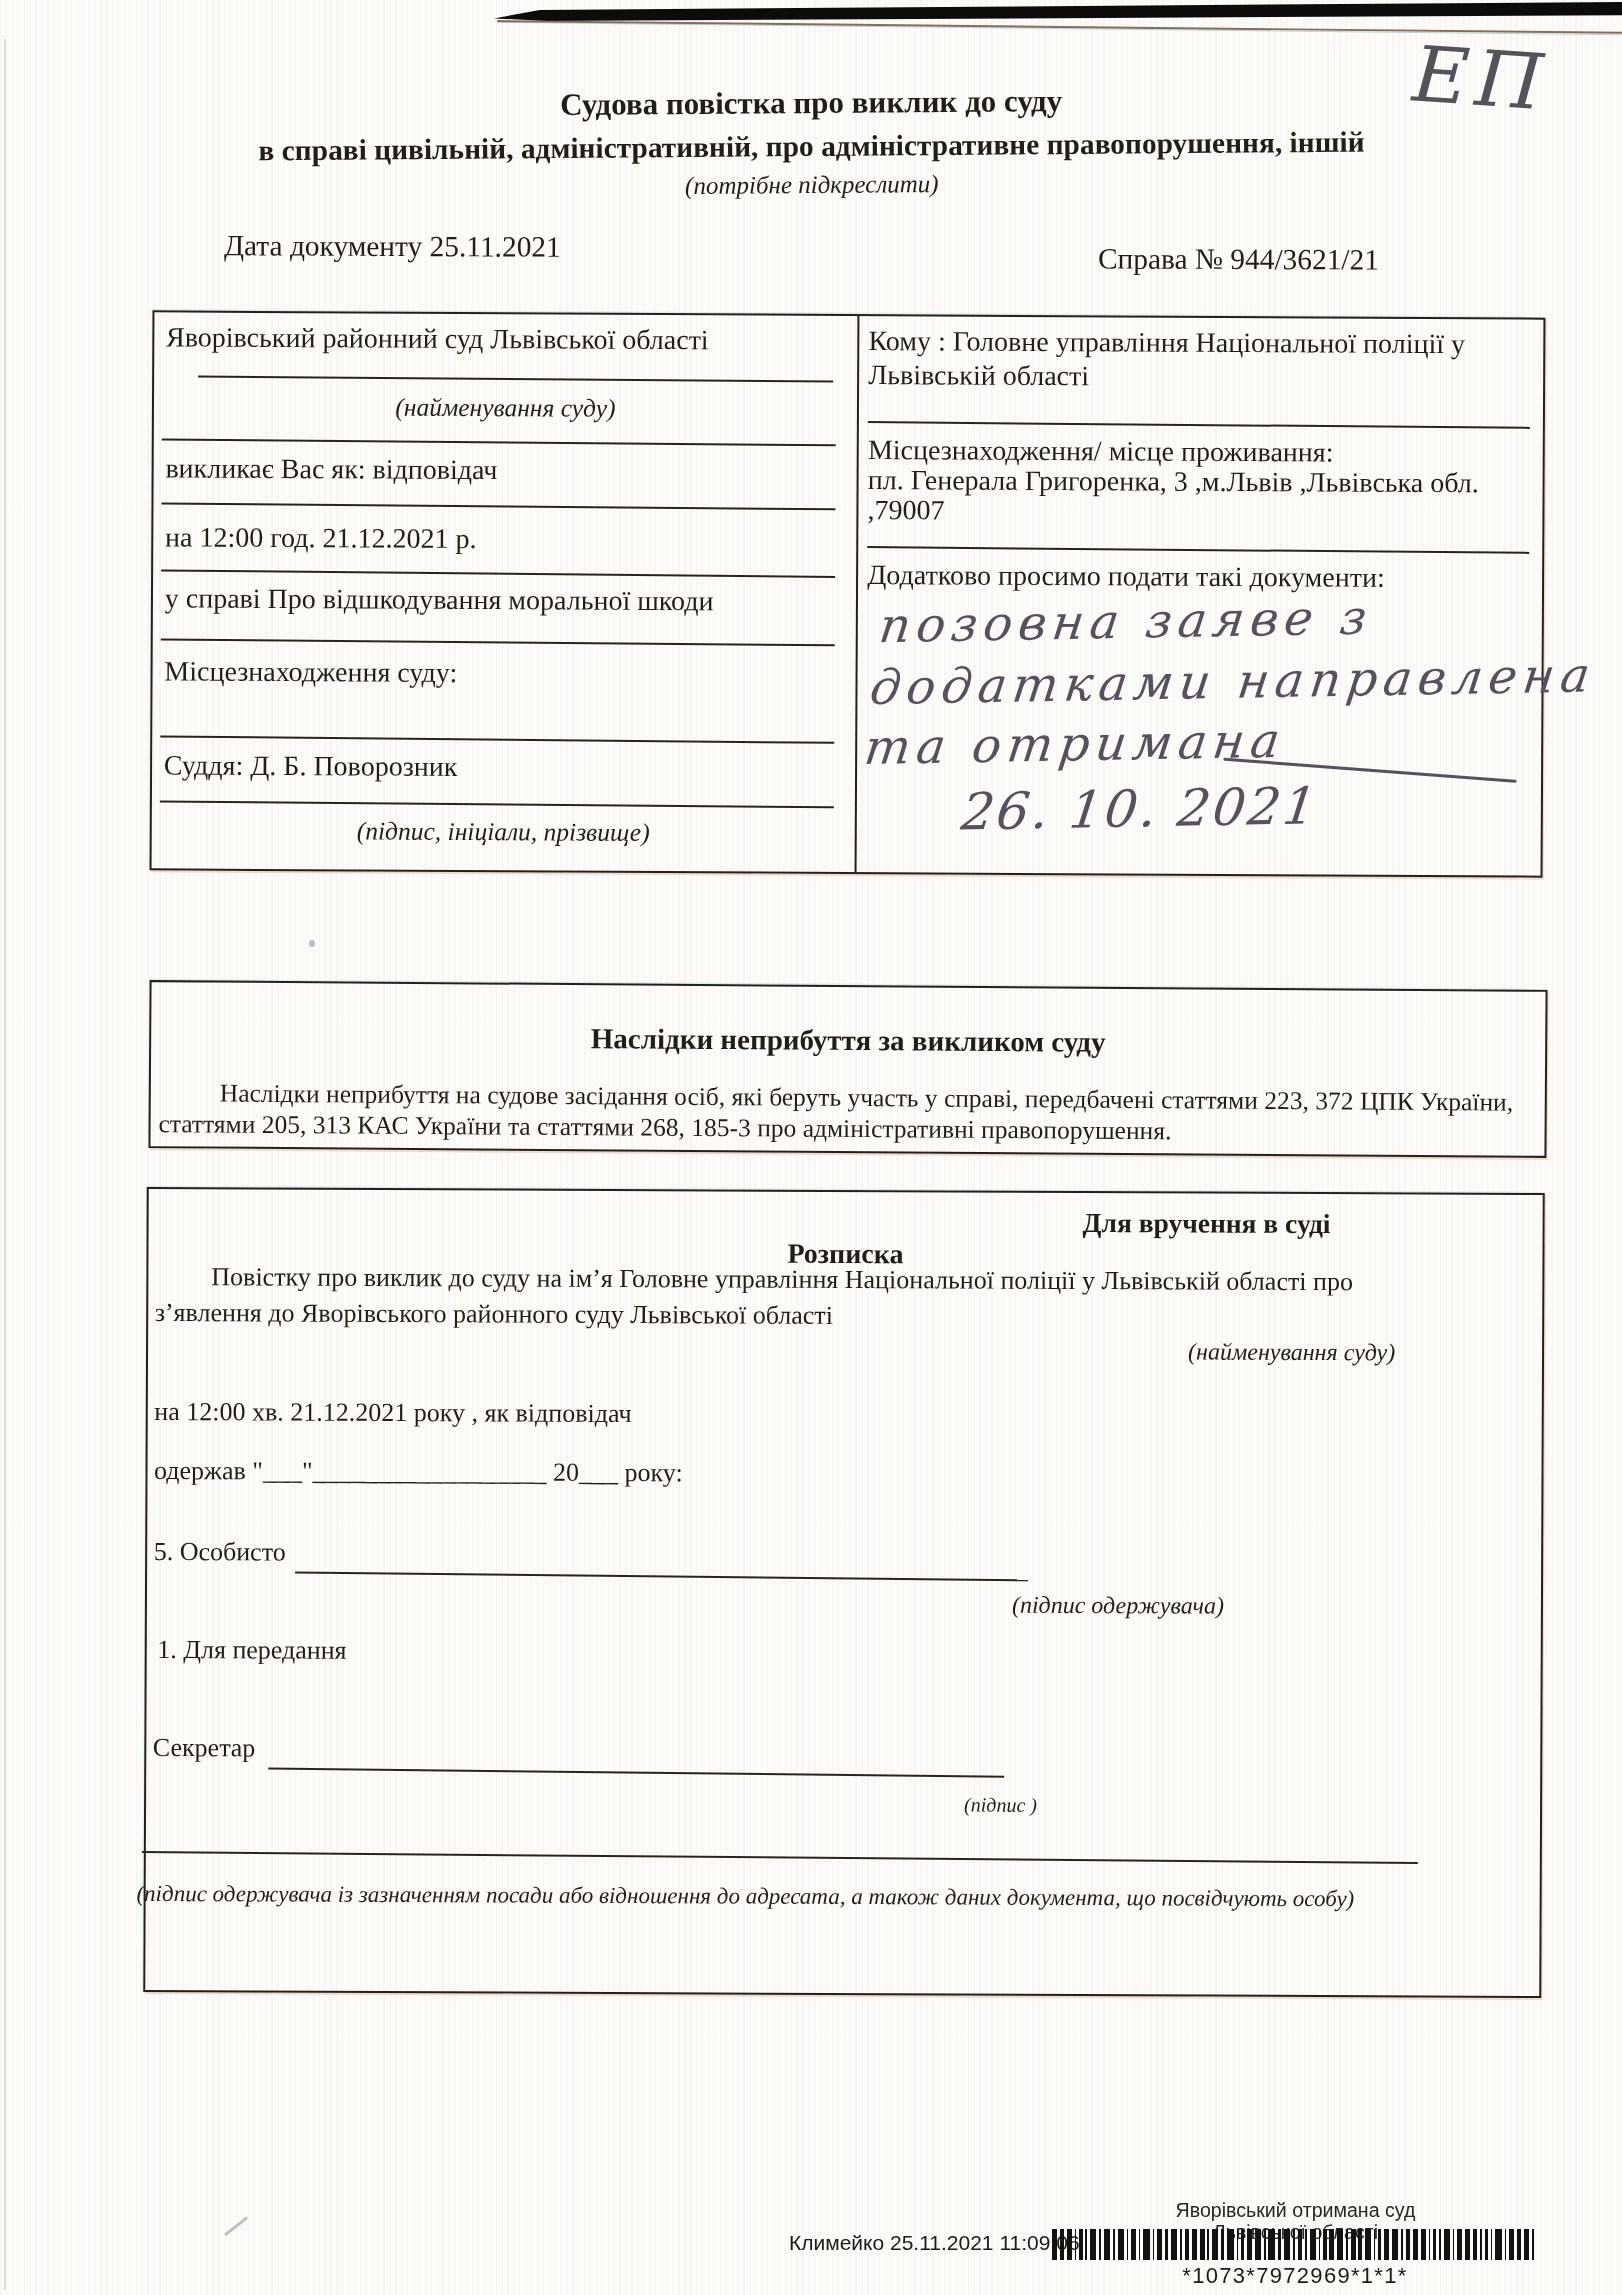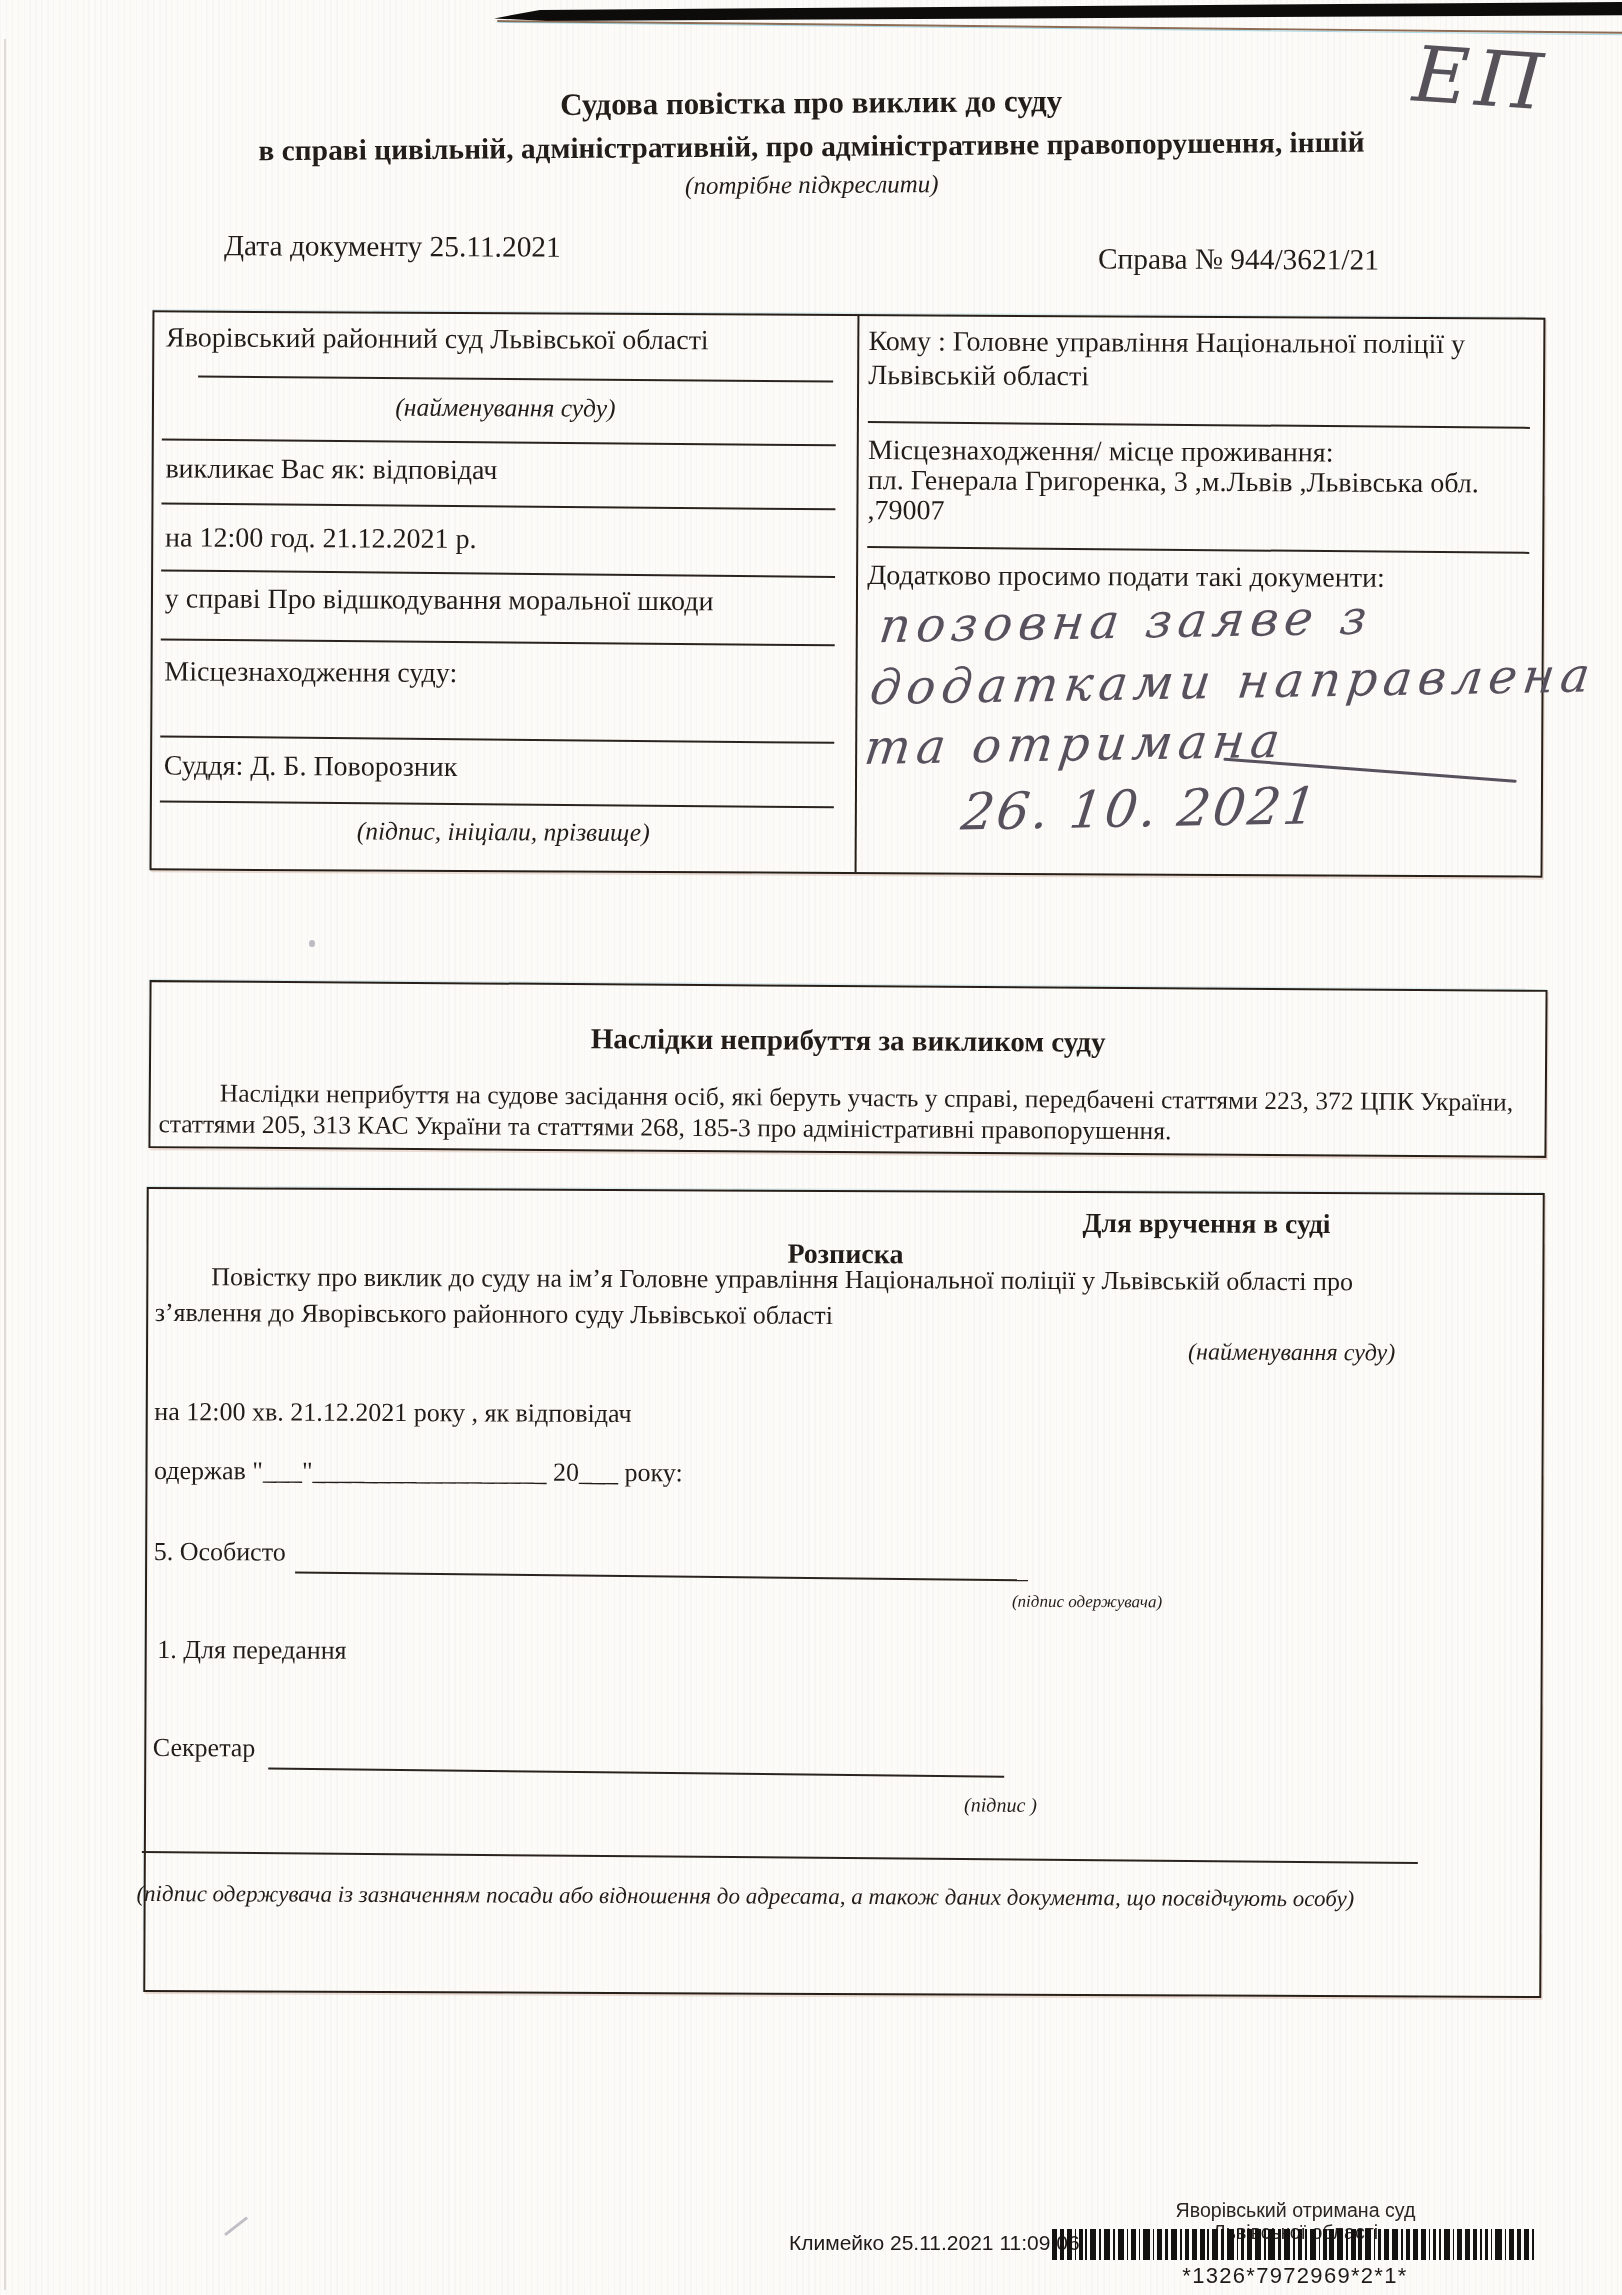--- a/index.html
+++ b/index.html
@@ -102,21 +102,21 @@
   <div class="box" style="left:145px;top:1190px;width:1394px;height:801px;transform:rotate(0.25deg);">
     <div class="abs b nw" style="left:934px;top:14.4px;font-size:27.5px;">Для вручення в суді</div>
     <div class="abs ctr b nw" style="left:0;top:46px;width:100%;font-size:28px;">Розписка</div>
     <div class="abs nw" style="left:63px;top:73px;font-size:26px;">Повістку про виклик до суду на ім’я  Головне управління Національної поліції у Львівській області   про</div>
     <div class="abs nw" style="left:6.5px;top:109px;font-size:26px;">з’явлення до   Яворівського районного суду Львівської області</div>
     <div class="abs cap nw" style="left:1040px;top:145px;font-size:24px;">(найменування суду)</div>
     <div class="abs nw" style="left:6.5px;top:208px;font-size:26px;">на 12:00  хв. 21.12.2021  року , як  відповідач</div>
     <div class="abs nw" style="left:6.5px;top:267px;font-size:26px;">одержав "___"__________________ 20___ року:</div>
     <div class="abs nw" style="left:6.5px;top:348px;font-size:26px;">5. Особисто</div>
     <div class="uline" style="left:148px;top:382px;width:733px;transform:rotate(0.35deg);"></div>
-    <div class="abs cap nw" style="left:865px;top:399px;font-size:17px;">(підпис одержувача)</div>
+    <div class="abs cap nw" style="left:865px;top:399px;font-size:24px;">(підпис одержувача)</div>
     <div class="abs nw" style="left:10.5px;top:446px;font-size:26px;">1. Для передання</div>
     <div class="abs nw" style="left:6.5px;top:544px;font-size:26px;">Секретар</div>
     <div class="uline" style="left:122px;top:578px;width:736px;transform:rotate(0.4deg);"></div>
     <div class="abs cap nw" style="left:818px;top:601px;font-size:20px;">(підпис )</div>
     <div class="uline" style="left:-3.9px;top:662px;width:1276px;transform:rotate(0.25deg);"></div>
     <div class="abs cap nw" style="left:-9.2px;top:692px;font-size:23px;">(підпис одержувача із зазначенням посади або відношення до адресата, а також даних документа, що посвідчують особу)</div>
   </div>
 
   <div class="abs ctr sans nw" style="left:1158px;top:2199px;width:275px;font-size:19.6px;color:#2a2723;">Яворівський отримана суд</div>
   <div class="abs ctr sans nw" style="left:1158px;top:2221px;width:275px;font-size:19.6px;color:#2a2723;">Львівської області</div>
@@ -188,16 +188,16 @@
       <span style="display: inline-block; height: 100%; background: rgb(20, 18, 16); width: 1.6px;"></span>
       <span style="display: inline-block; height: 100%; background: rgb(20, 18, 16); width: 3.1px;"></span>
       <span style="display: inline-block; height: 100%; background: rgb(20, 18, 16); width: 1.6px;"></span>
       <span style="display: inline-block; height: 100%; background: rgb(20, 18, 16); width: 6.3px;"></span>
       <span style="display: inline-block; height: 100%; background: rgb(20, 18, 16); width: 1.6px;"></span>
       <span style="display: inline-block; height: 100%; background: rgb(20, 18, 16); width: 4.7px;"></span>
       <span style="display: inline-block; height: 100%; background: rgb(20, 18, 16); width: 4.7px;"></span>
       <span style="display: inline-block; height: 100%; background: rgb(20, 18, 16); width: 4.7px;"></span>
       <span style="display: inline-block; height: 100%; background: rgb(20, 18, 16); width: 1.6px;"></span>
     </div>
-  <div class="abs ctr sans nw" style="left:1112px;top:2263px;width:366px;font-size:22px;letter-spacing:1.3px;color:#1d1a17;">*1326*7972969*2*1*</div>
+  <div class="abs ctr sans nw" style="left:1112px;top:2263px;width:366px;font-size:22px;letter-spacing:1.3px;color:#1d1a17;">*1073*7972969*1*1*</div>
 
 </div>
 
 
 </body></html>

